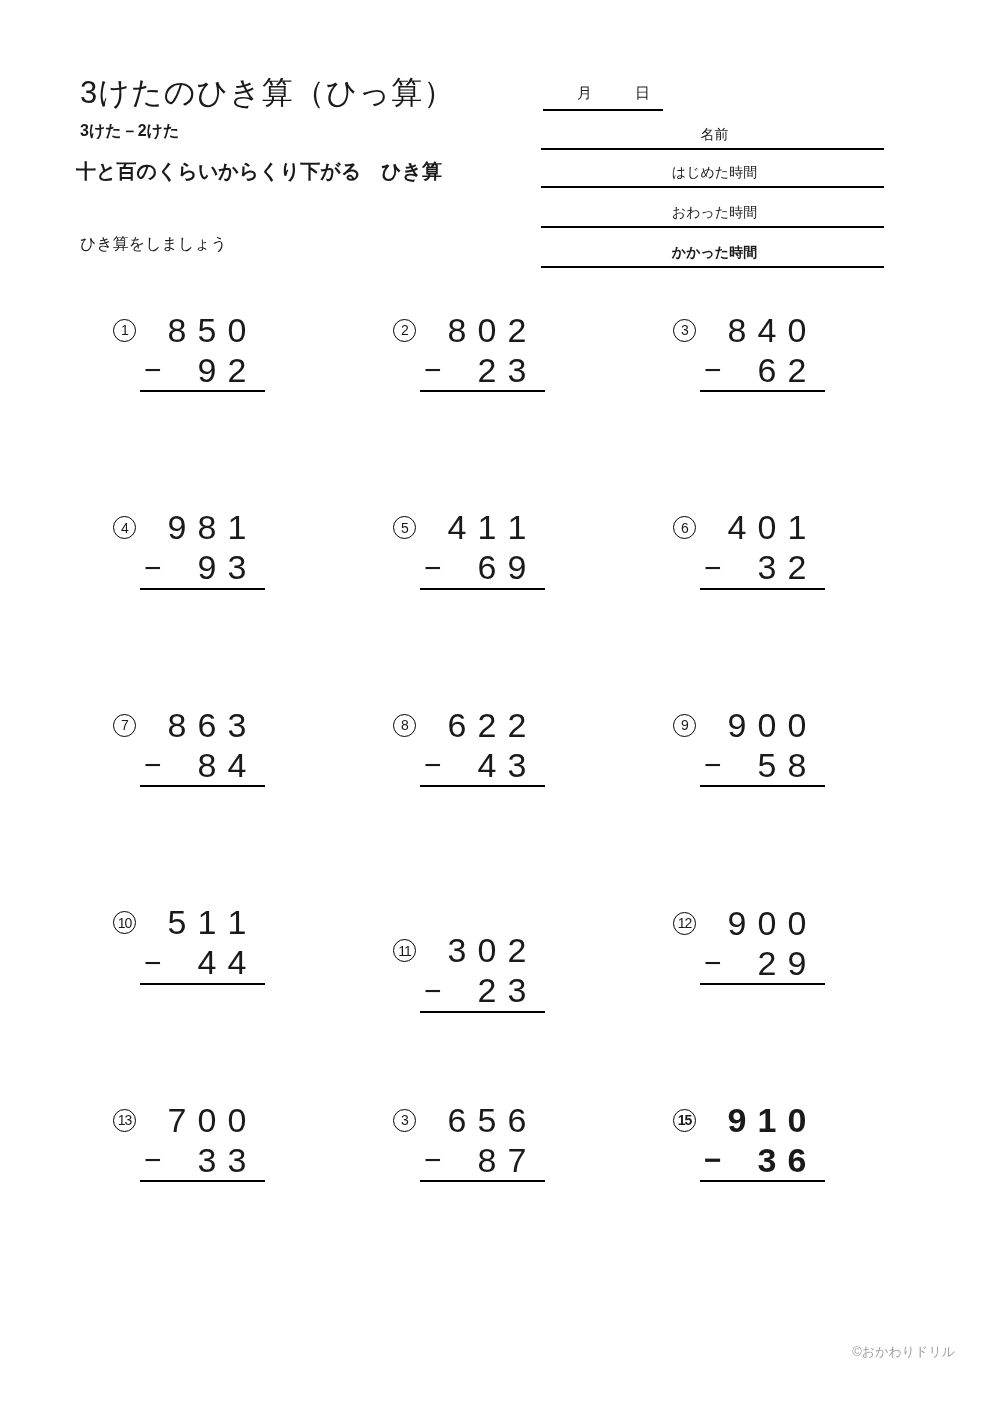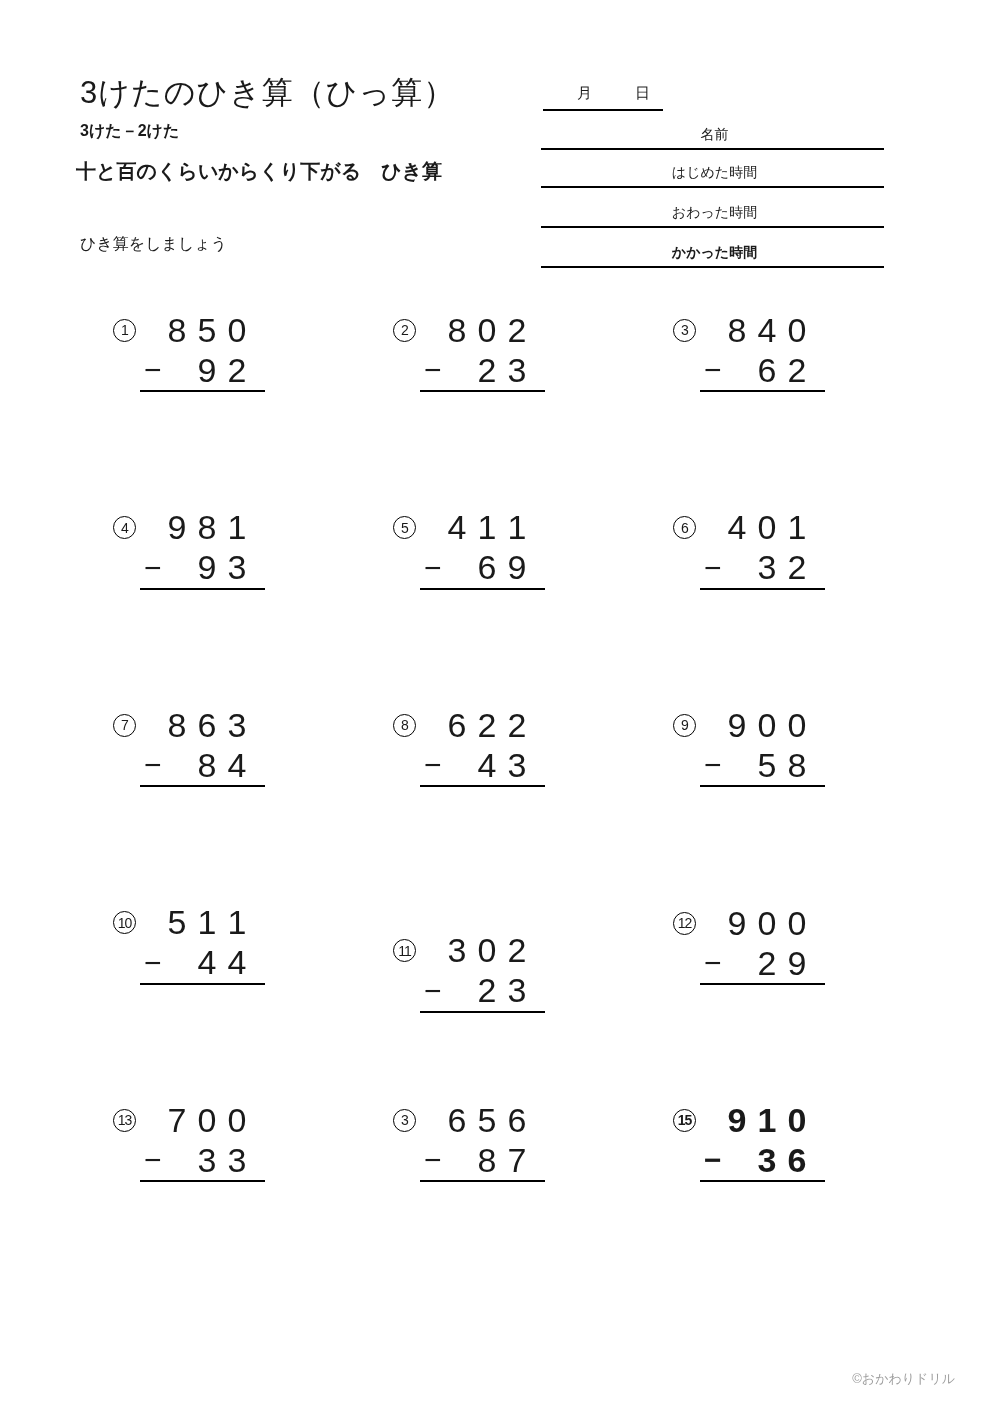--- a/index.html
+++ b/index.html
@@ -63,21 +63,21 @@
   .minus { margin-left: 31px; font-size: 30px; line-height: 1; }
   .rule { margin-left: 27px; margin-top: 0px; border-top: 2.5px solid #000; height: 0; }
 
   
   .footer-left {
     position: absolute; left: 45px; top: 1343px;
     font-size: 13px; color: #9e9e9e;
   }
   .footer-right {
     position: absolute; right: 45px; top: 1343px;
-    font-size: 13px; color: #9e9e9e; margin-top: 27px;
+    font-size: 13px; color: #9e9e9e;
   }
 </style>
 </head>
 <body>
 
 <div class="sheet">
 
   <div class="title">3けたのひき算（ひっ算）</div>
   <div class="sub1">3けた－2けた</div>
   <div class="sub2">十と百のくらいからくり下がる　ひき算</div>

